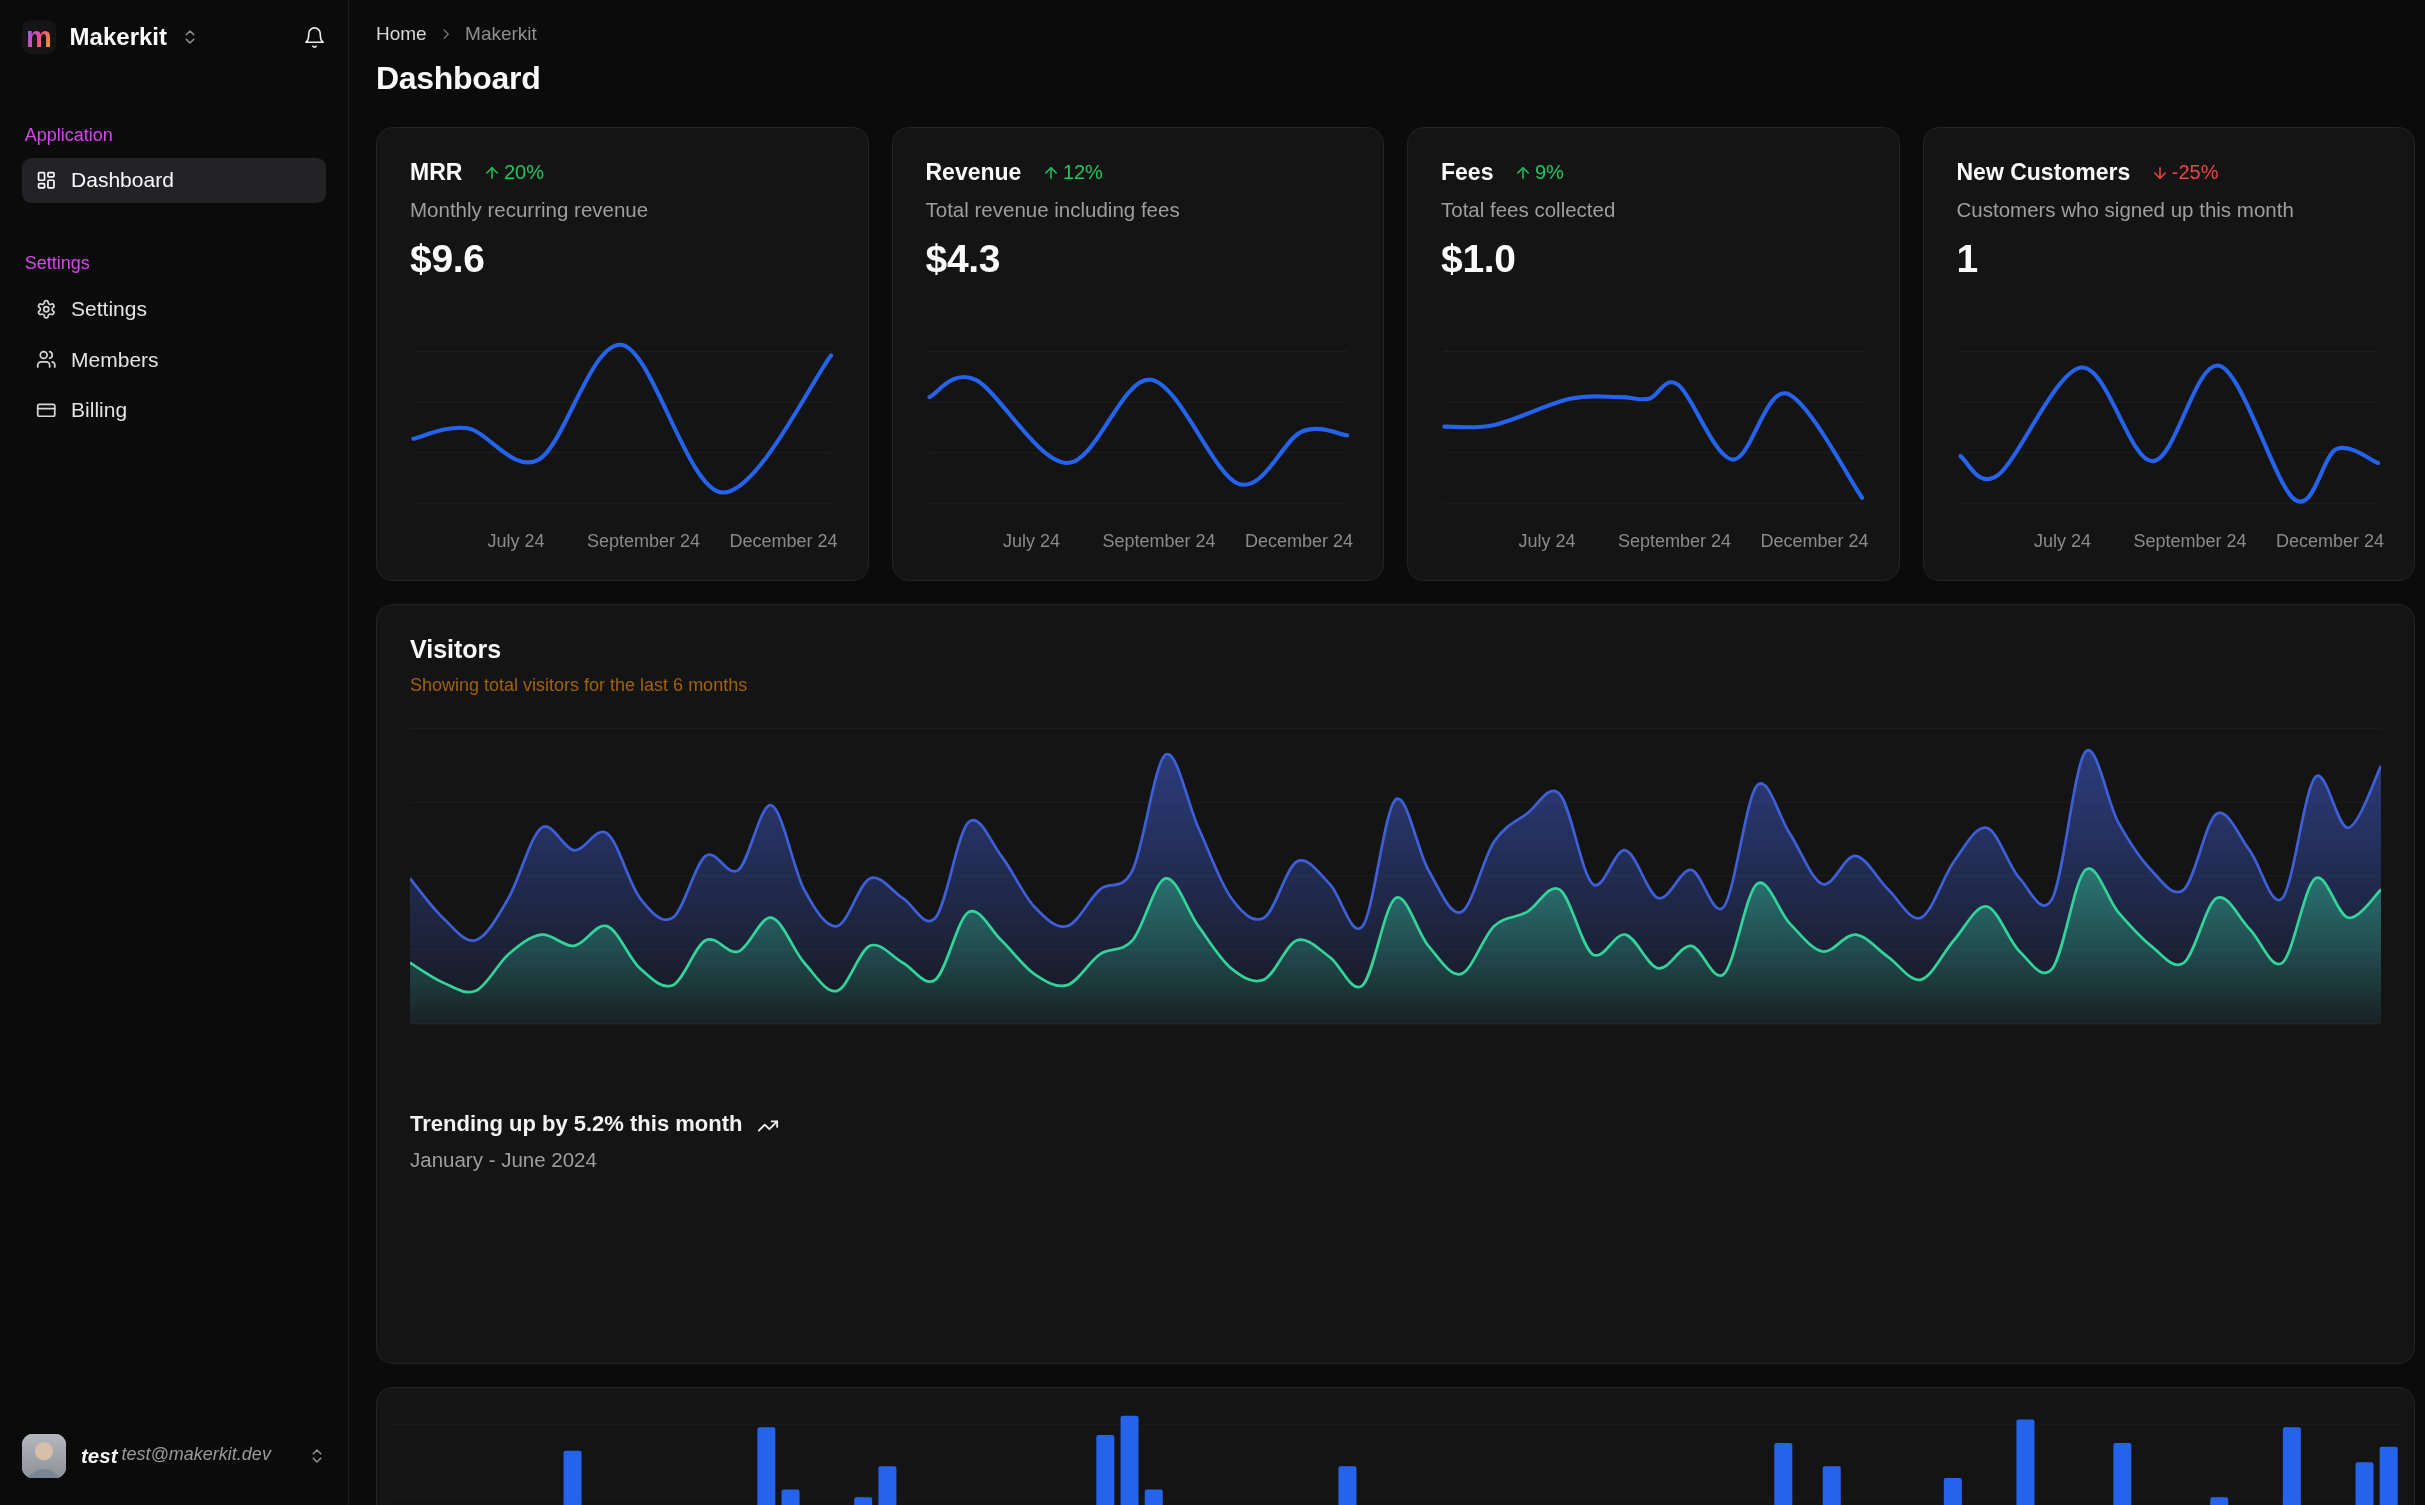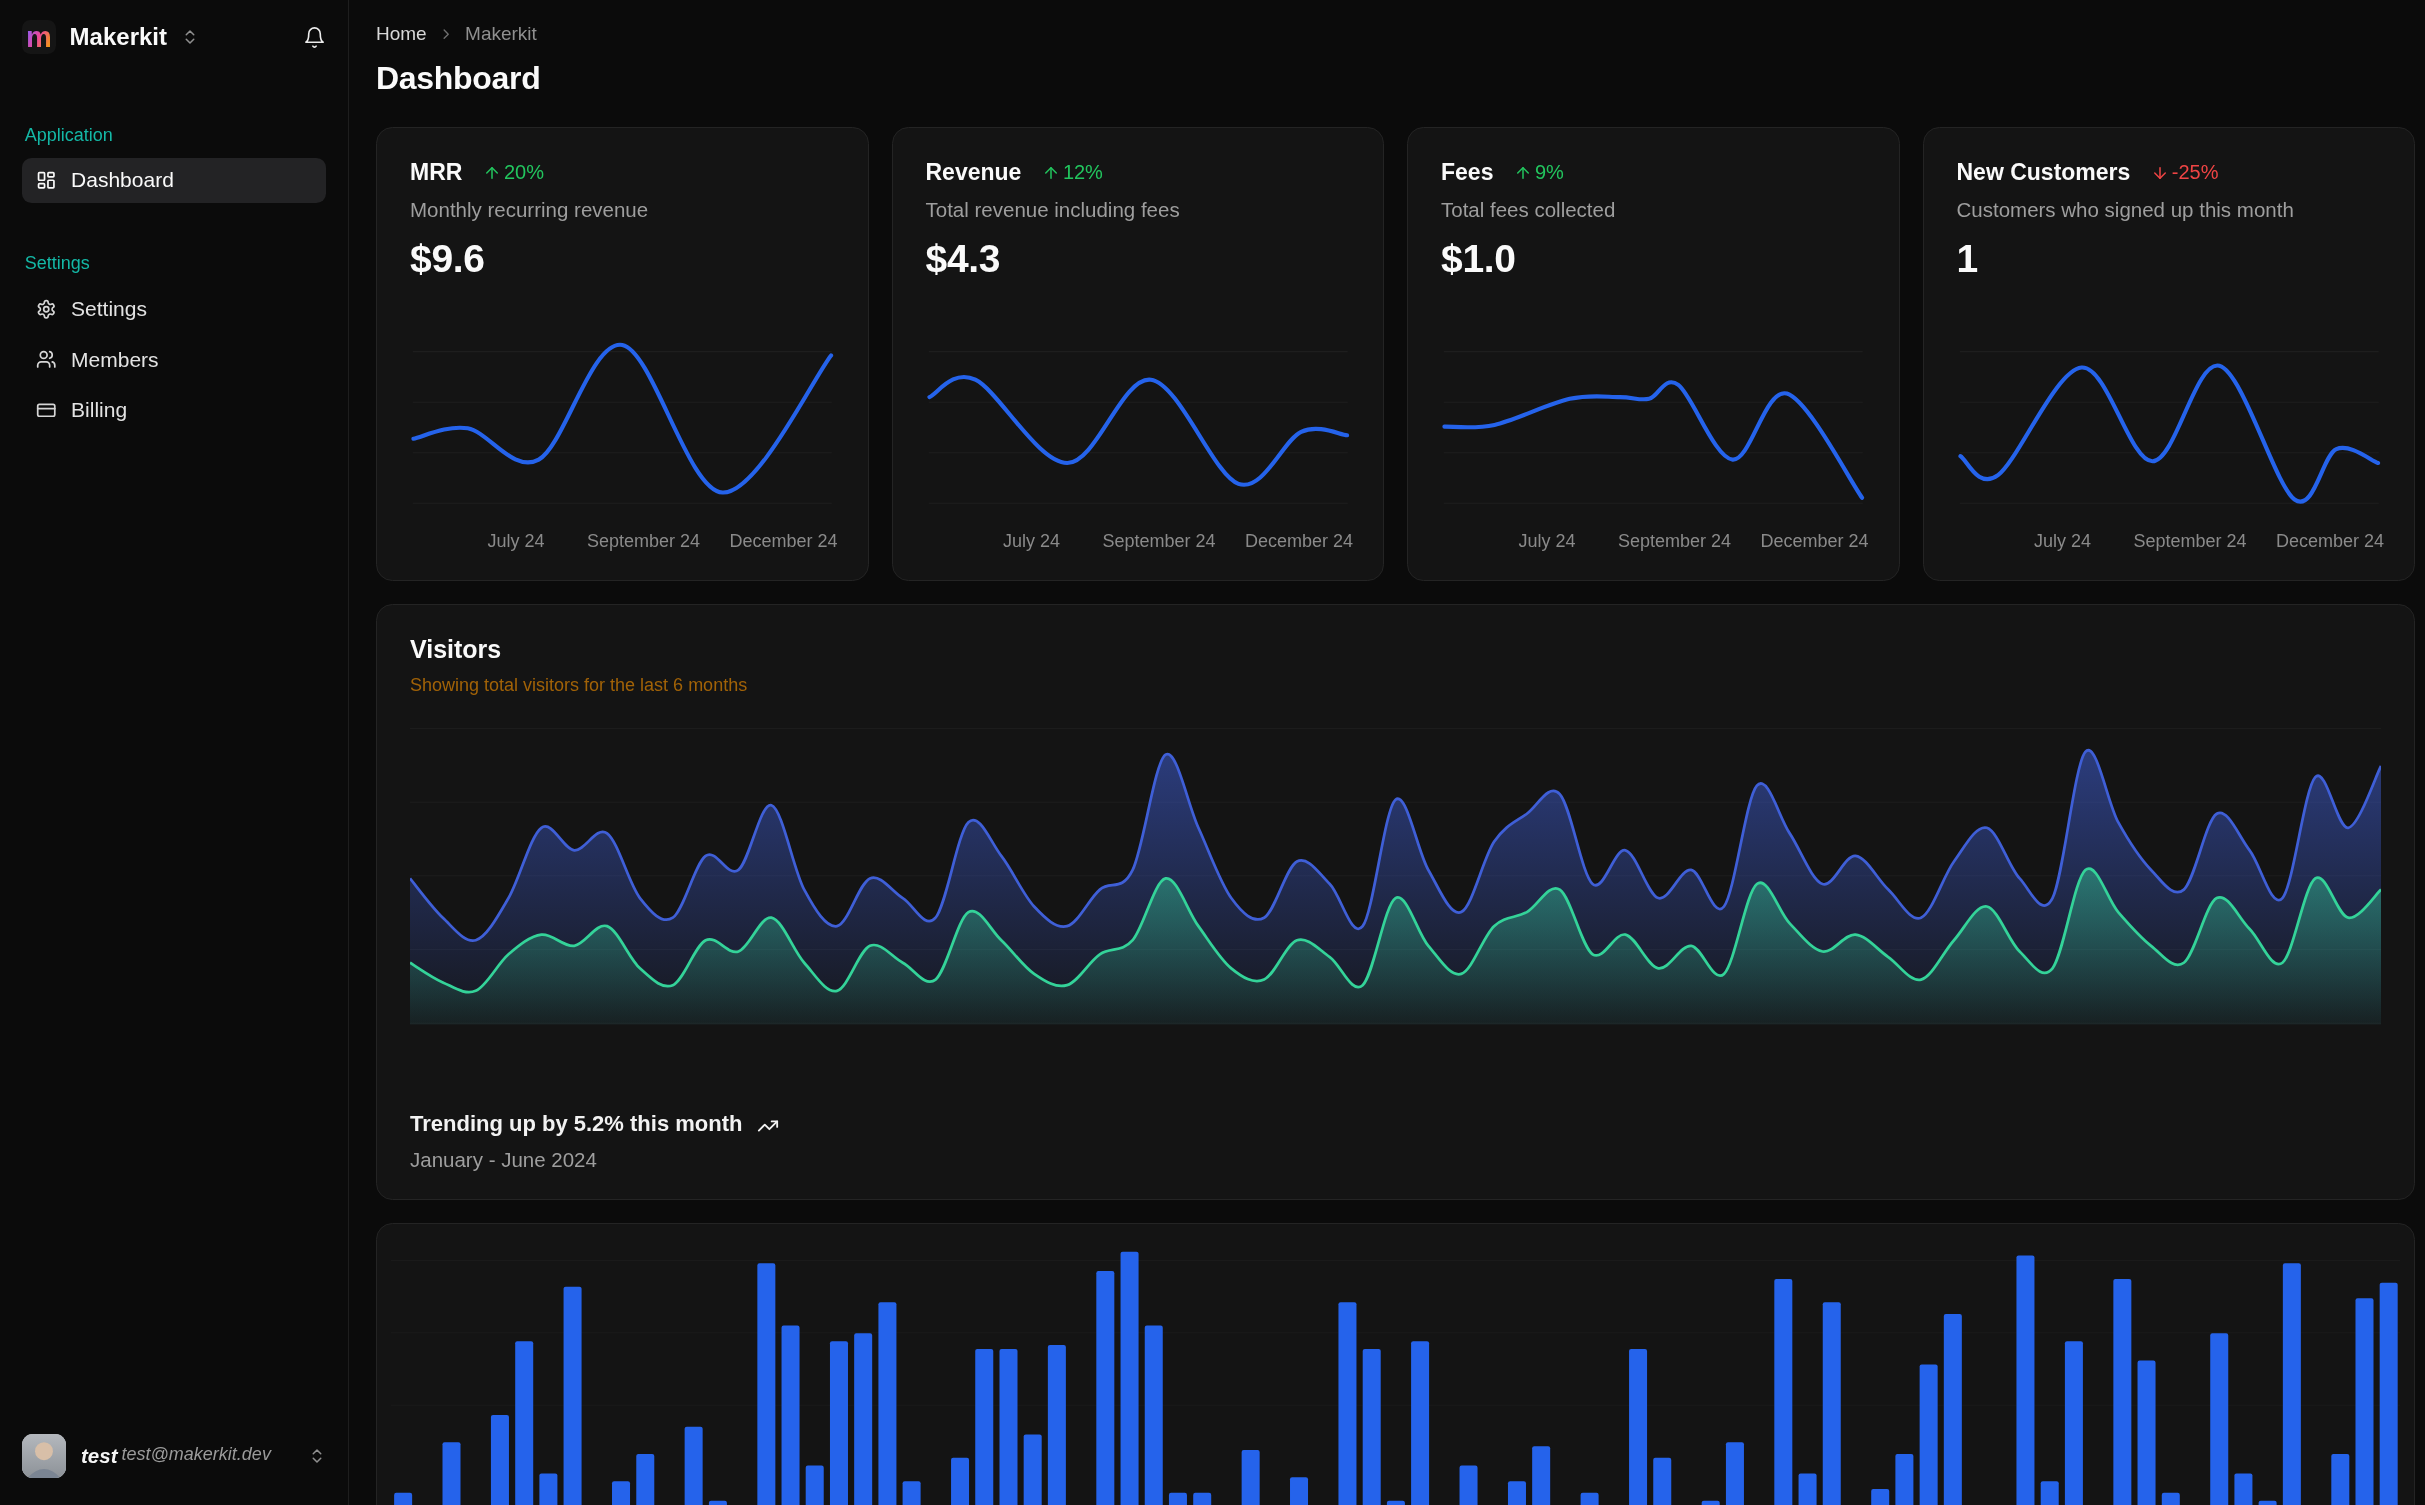--- a/index.html
+++ b/index.html
@@ -27,21 +27,21 @@
   }
   .logo span {
     font-size:29px; font-weight:700; line-height:1;
     background:linear-gradient(115deg,#8b5cf6 10%,#ec4899 48%,#f59e0b 90%);
     -webkit-background-clip:text; background-clip:text; color:transparent;
   }
   .ws-name { font-size:24px; font-weight:600; color:#fafafa; }
   .chev-ud { color:#8f8f8f; display:flex; }
   .bell-btn { margin-left:auto; color:#ececec; display:flex; cursor:pointer; }
 
-  .section-label { font-size:18px; color:#14b8a6; margin:0 2.7px 12.3px; }
+  .section-label { font-size:18px; color:#d946ef; margin:0 2.7px 12.3px; }
   .sec-app .section-label { margin-top:66px; }
   .sec-set .section-label { margin-top:45px; }
   .nav-item {
     display:flex; align-items:center; gap:15px; height:45px;
     border-radius:9.6px; padding:0 13.6px; margin-bottom:5.5px;
     font-size:21px; color:#e3e3e3; cursor:pointer;
   }
   .nav-item .nicon { display:flex; color:#d6d6d6; }
   .nav-item.active { background:#232325; color:#fafafa; }
   .nav-item.active .nicon { color:#fafafa; }
@@ -72,21 +72,21 @@
   .trend.up { color:#22c55e; }
   .trend.down { color:#ef4444; }
   .stat-sub { font-size:20.5px; color:#9e9e9e; margin-top:12.3px; }
   .stat-value { font-size:39px; font-weight:700; margin-top:15px; letter-spacing:-0.3px; }
   .spark-wrap { margin-top:auto; }
   svg.spark { width:100%; height:205px; display:block; }
   .spark-labels { position:relative; height:29px; margin-top:8.2px; font-size:18px; color:#8a8a8a; }
   .spark-labels span { position:absolute; top:5.5px; transform:translateX(-50%); white-space:nowrap; }
 
   
-  .visitors-card { margin-top:23px; height:596px; padding:30px 33px; }
+  .visitors-card { margin-top:23px; height:760px; padding:30px 33px; }
   .card-title { font-size:25px; font-weight:700; }
   .card-sub { font-size:18px; color:#a16207; margin-top:11px; }
   #visitors-chart { width:100%; height:307px; display:block; margin-top:27px; }
   .vis-footer { margin-top:81px; }
   .vf1 { display:flex; align-items:flex-end; gap:15px; font-size:22px; font-weight:600; color:#f2f2f2; }
   .vf1 .ticon { display:flex; color:#f2f2f2; }
   .vf2 { font-size:20.5px; color:#9e9e9e; margin-top:11px; }
 
   
   .pv-card { margin-top:23px; height:614px; overflow:hidden; }

